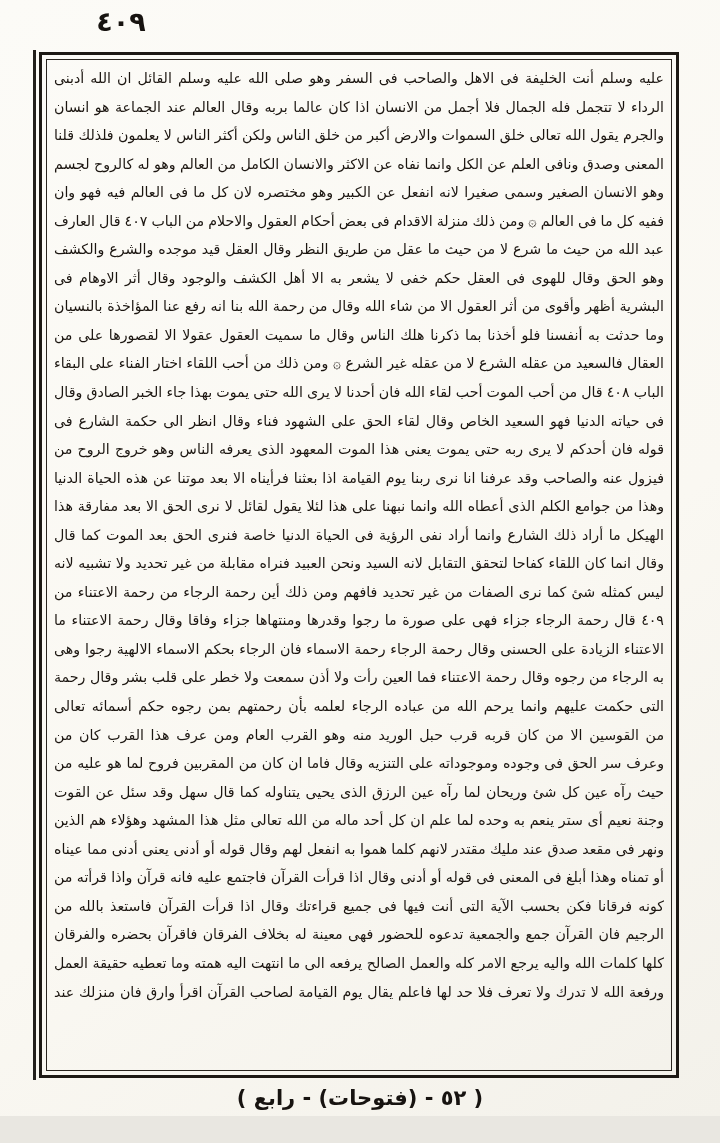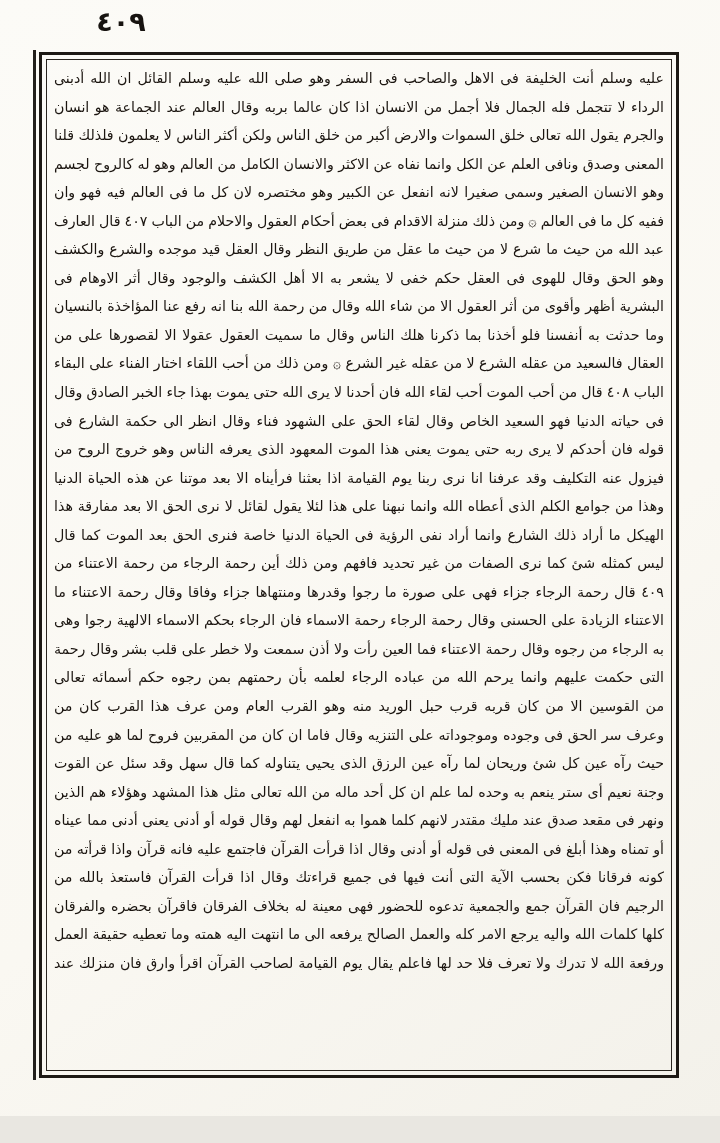--- a/index.html
+++ b/index.html
@@ -104,36 +104,38 @@
           <div class="line">وهو الانسان الصغير وسمى صغيرا لانه انفعل عن الكبير وهو مختصره لان كل ما فى العالم فيه فهو وان صغر جرمه</div>
           <div class="line">ففيه كل ما فى العالم ۞ ومن ذلك منزلة الاقدام فى بعض أحكام العقول والاحلام من الباب ٤٠٧ قال العارف من</div>
           <div class="line">عبد الله من حيث ما شرع لا من حيث ما عقل من طريق النظر وقال العقل قيد موجده والشرع والكشف أرسله</div>
           <div class="line">وهو الحق وقال للهوى فى العقل حكم خفى لا يشعر به الا أهل الكشف والوجود وقال أثر الاوهام فى النفوس</div>
           <div class="line">البشرية أظهر وأقوى من أثر العقول الا من شاء الله وقال من رحمة الله بنا انه رفع عنا المؤاخذة بالنسيان والخطأ</div>
           <div class="line">وما حدثت به أنفسنا فلو أخذنا بما ذكرنا هلك الناس وقال ما سميت العقول عقولا الا لقصورها على من عقلته من</div>
           <div class="line">العقال فالسعيد من عقله الشرع لا من عقله غير الشرع ۞ ومن ذلك من أحب اللقاء اختار الفناء على البقاء من</div>
           <div class="line">الباب ٤٠٨ قال من أحب الموت أحب لقاء الله فان أحدنا لا يرى الله حتى يموت بهذا جاء الخبر الصادق وقال من مات</div>
           <div class="line">فى حياته الدنيا فهو السعيد الخاص وقال لقاء الحق على الشهود فناء وقال انظر الى حكمة الشارع فى حديث الدجال فى</div>
           <div class="line">قوله فان أحدكم لا يرى ربه حتى يموت يعنى هذا الموت المعهود الذى يعرفه الناس وهو خروج الروح من جسم الحيوان</div>
-          <div class="line">فيزول عنه التكليف وقد عرفنا انا نرى ربنا يوم القيامة اذا بعثنا فرأيناه الا بعد موتنا عن هذه الحياة الدنيا</div>
+          <div class="line">فيزول عنه والصاحب وقد عرفنا انا نرى ربنا يوم القيامة اذا بعثنا فرأيناه الا بعد موتنا عن هذه الحياة الدنيا</div>
           <div class="line">وهذا من جوامع الكلم الذى أعطاه الله وانما نبهنا على هذا لئلا يقول لقائل لا نرى الحق الا بعد مفارقة هذا</div>
           <div class="line">الهيكل ما أراد ذلك الشارع وانما أراد نفى الرؤية فى الحياة الدنيا خاصة فنرى الحق بعد الموت كما قال الشارع</div>
+          <div class="line">وقال انما كان اللقاء كفاحا لتحقق التقابل لانه السيد ونحن العبيد فنراه مقابلة من غير تحديد ولا تشبيه لانه</div>
           <div class="line">ليس كمثله شئ كما نرى الصفات من غير تحديد فافهم ومن ذلك أين رحمة الرجاء من رحمة الاعتناء من الباب</div>
           <div class="line">٤٠٩ قال رحمة الرجاء جزاء فهى على صورة ما رجوا وقدرها ومنتهاها جزاء وفاقا وقال رحمة الاعتناء ما رحم</div>
           <div class="line">الاعتناء الزيادة على الحسنى وقال رحمة الرجاء رحمة الاسماء فان الرجاء بحكم الاسماء الالهية رجوا وهى</div>
           <div class="line">به الرجاء من رجوه وقال رحمة الاعتناء فما العين رأت ولا أذن سمعت ولا خطر على قلب بشر وقال رحمة</div>
           <div class="line">التى حكمت عليهم وانما يرحم الله من عباده الرجاء لعلمه بأن رحمتهم بمن رجوه حكم أسمائه تعالى فجازاهم</div>
           <div class="line">من القوسين الا من كان قربه قرب حبل الوريد منه وهو القرب العام ومن عرف هذا القرب كان من المقربين</div>
           <div class="line">وعرف سر الحق فى وجوده وموجوداته على التنزيه وقال فاما ان كان من المقربين فروح لما هو عليه من الراحة</div>
           <div class="line">حيث رآه عين كل شئ وريحان لما رآه عين الرزق الذى يحيى يتناوله كما قال سهل وقد سئل عن القوت فقال الله</div>
           <div class="line">وجنة نعيم أى ستر ينعم به وحده لما علم ان كل أحد ماله من الله تعالى مثل هذا المشهد وهؤلاء هم الذين هم فى جنات</div>
           <div class="line">ونهر فى مقعد صدق عند مليك مقتدر لانهم كلما هموا به انفعل لهم وقال قوله أو أدنى يعنى أدنى مما عيناه العبد</div>
           <div class="line">أو تمناه وهذا أبلغ فى المعنى فى قوله أو أدنى وقال اذا قرأت القرآن فاجتمع عليه فانه قرآن واذا قرأته من</div>
           <div class="line">كونه فرقانا فكن بحسب الآية التى أنت فيها فى جميع قراءتك وقال اذا قرأت القرآن فاستعذ بالله من الشيطان</div>
           <div class="line">الرجيم فان القرآن جمع والجمعية تدعوه للحضور فهى معينة له بخلاف الفرقان فاقرآن بحضره والفرقان</div>
           <div class="line">كلها كلمات الله واليه يرجع الامر كله والعمل الصالح يرفعه الى ما انتهت اليه همته وما تعطيه حقيقة العمل الرافع له</div>
           <div class="line">ورفعة الله لا تدرك ولا تعرف فلا حد لها فاعلم يقال يوم القيامة لصاحب القرآن اقرأ وارق فان منزلك عند آخر آية</div>
         </div>
     </div>
   </div>
 
+  <div class="footer">( ٥٢ - (فتوحات) - رابع )</div>
 
 </div>
 
 </body></html>

